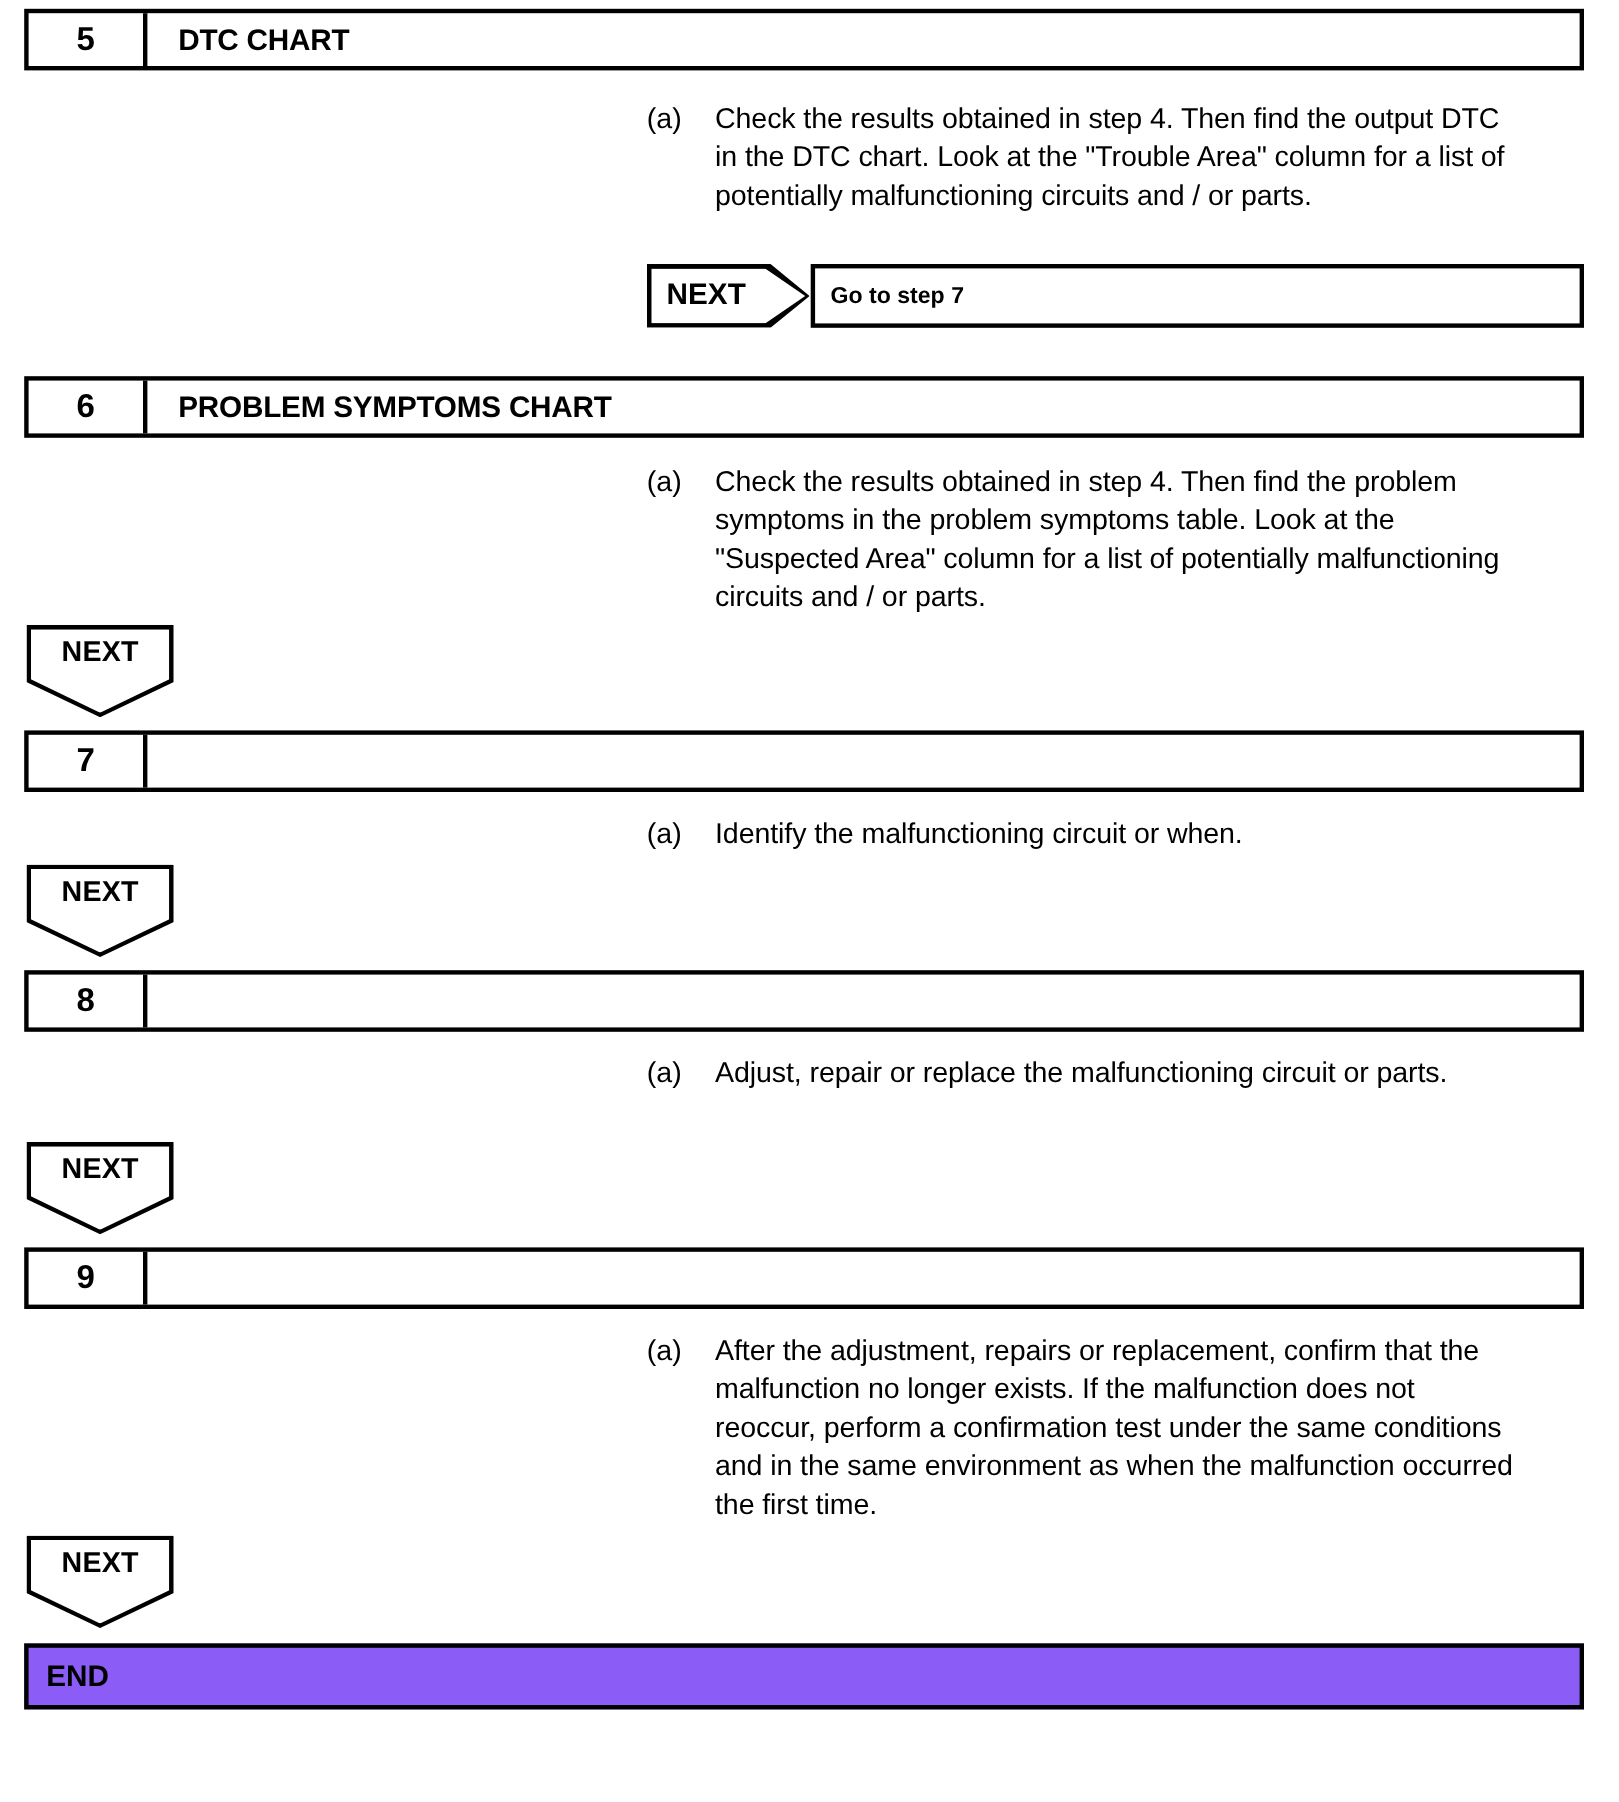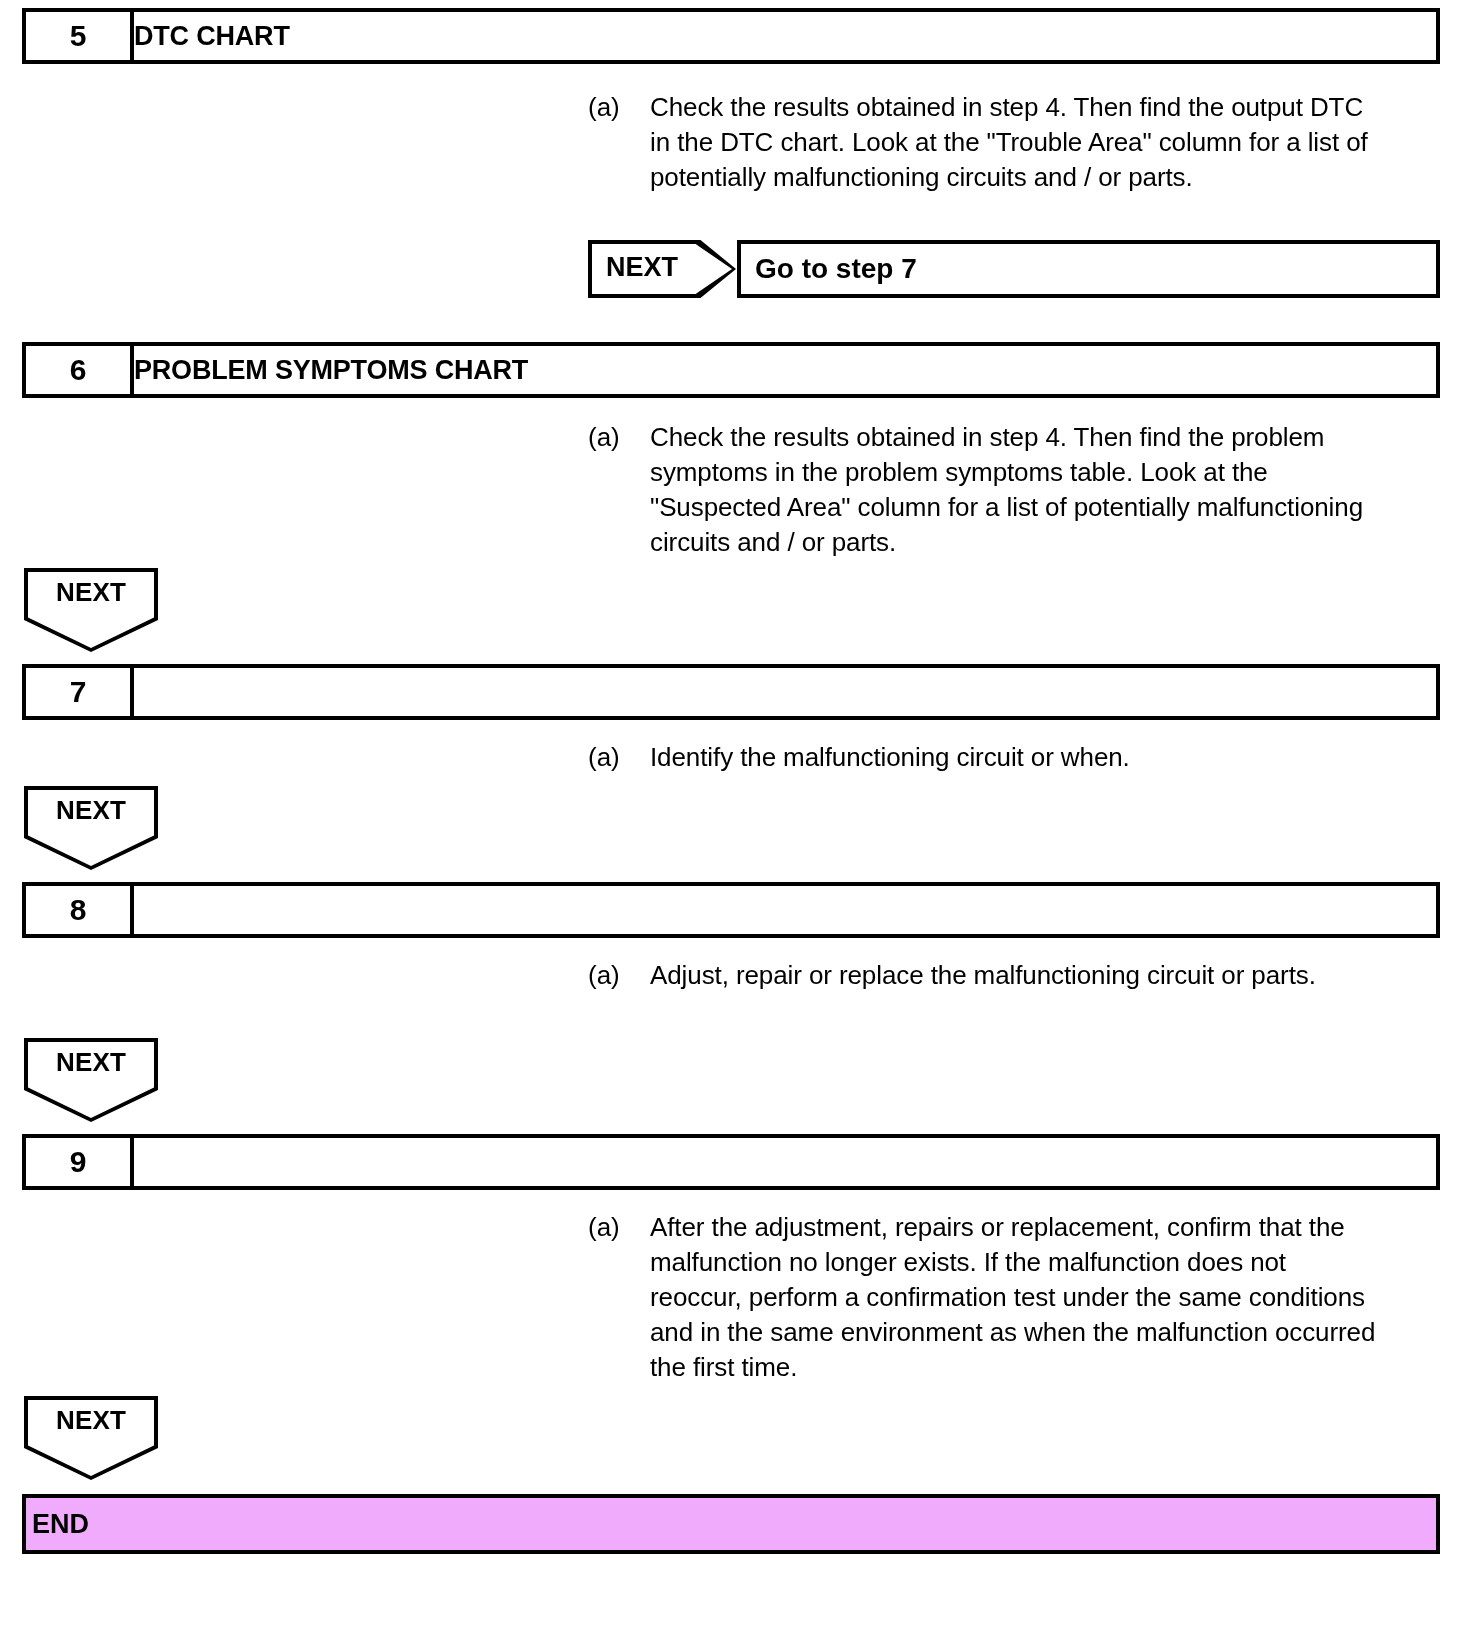--- a/index.html
+++ b/index.html
@@ -39,41 +39,41 @@
     align-items: center;
     justify-content: center;
     font-size: 30px;
     font-weight: bold;
     letter-spacing: 0px;
   }
   .step-title {
     flex: 1 1 auto;
     display: flex;
     align-items: center;
-    padding-left: 0;
+    padding-left: 28px;
     font-size: 27px;
     font-weight: bold;
     letter-spacing: -0.2px;
     white-space: nowrap;
   }
 
   
   .end-bar {
     position: absolute;
     left: 22px;
     width: 1418px;
     height: 60px;
     box-sizing: border-box;
     border: 4px solid #000;
     display: flex;
     align-items: center;
-    padding-left: 6px;
+    padding-left: 16px;
     font-size: 27px;
     font-weight: bold;
-    background: #f0abfc;
+    background: #8b5cf6;
     text-align: right;
   }
 
   
   .para {
     position: absolute;
     display: flex;
     align-items: flex-start;
   }
   .para-marker {
@@ -157,21 +157,21 @@
 
   
   .goto-box {
     position: absolute;
     box-sizing: border-box;
     border: 4px solid #000;
     height: 58px;
     display: flex;
     align-items: center;
     padding-left: 14px;
-    font-size: 28px;
+    font-size: 21px;
     font-weight: bold;
     background: #fff;
   }
 </style>
 </head>
 <body>
 
 <div id="page">
 
   <div class="step-bar" style="top:8px;">

